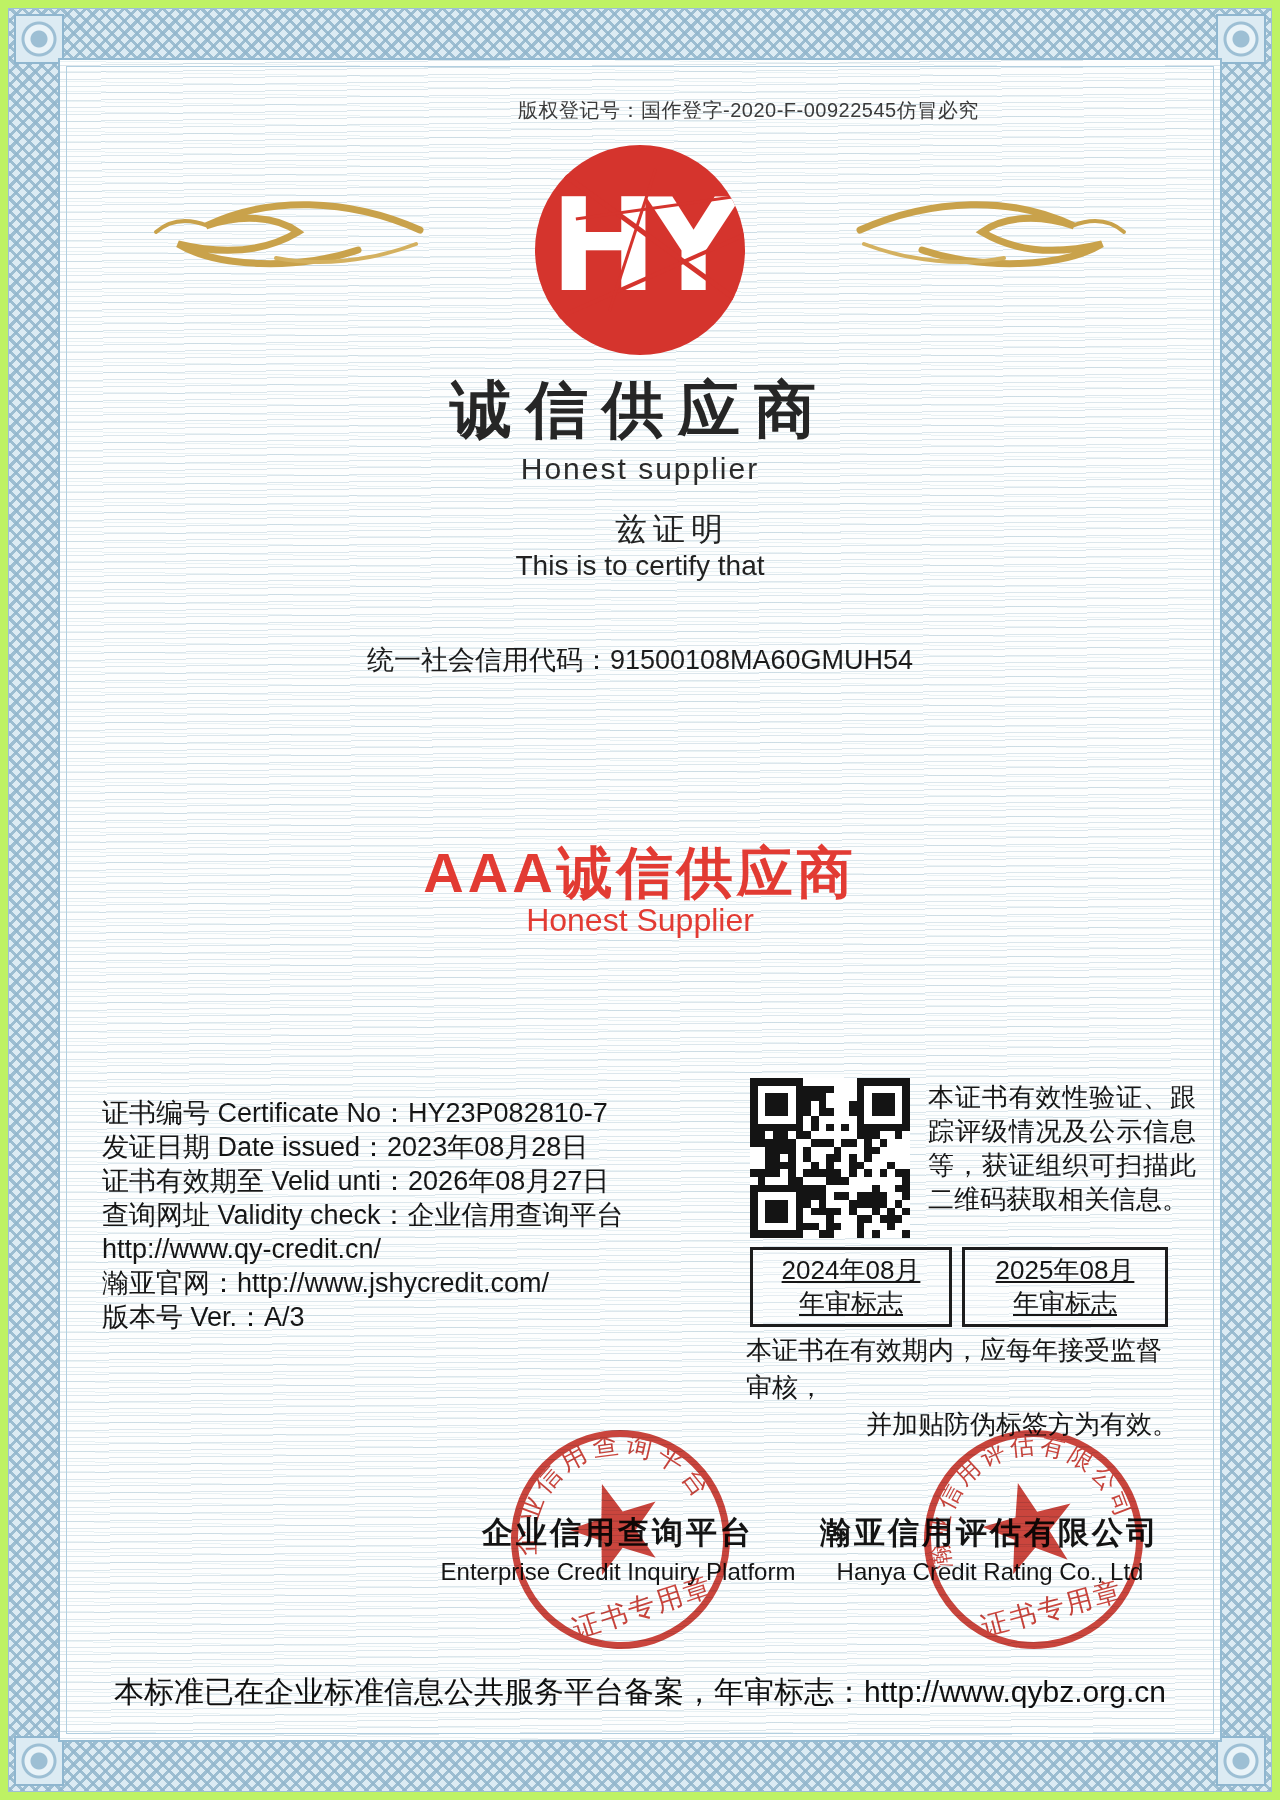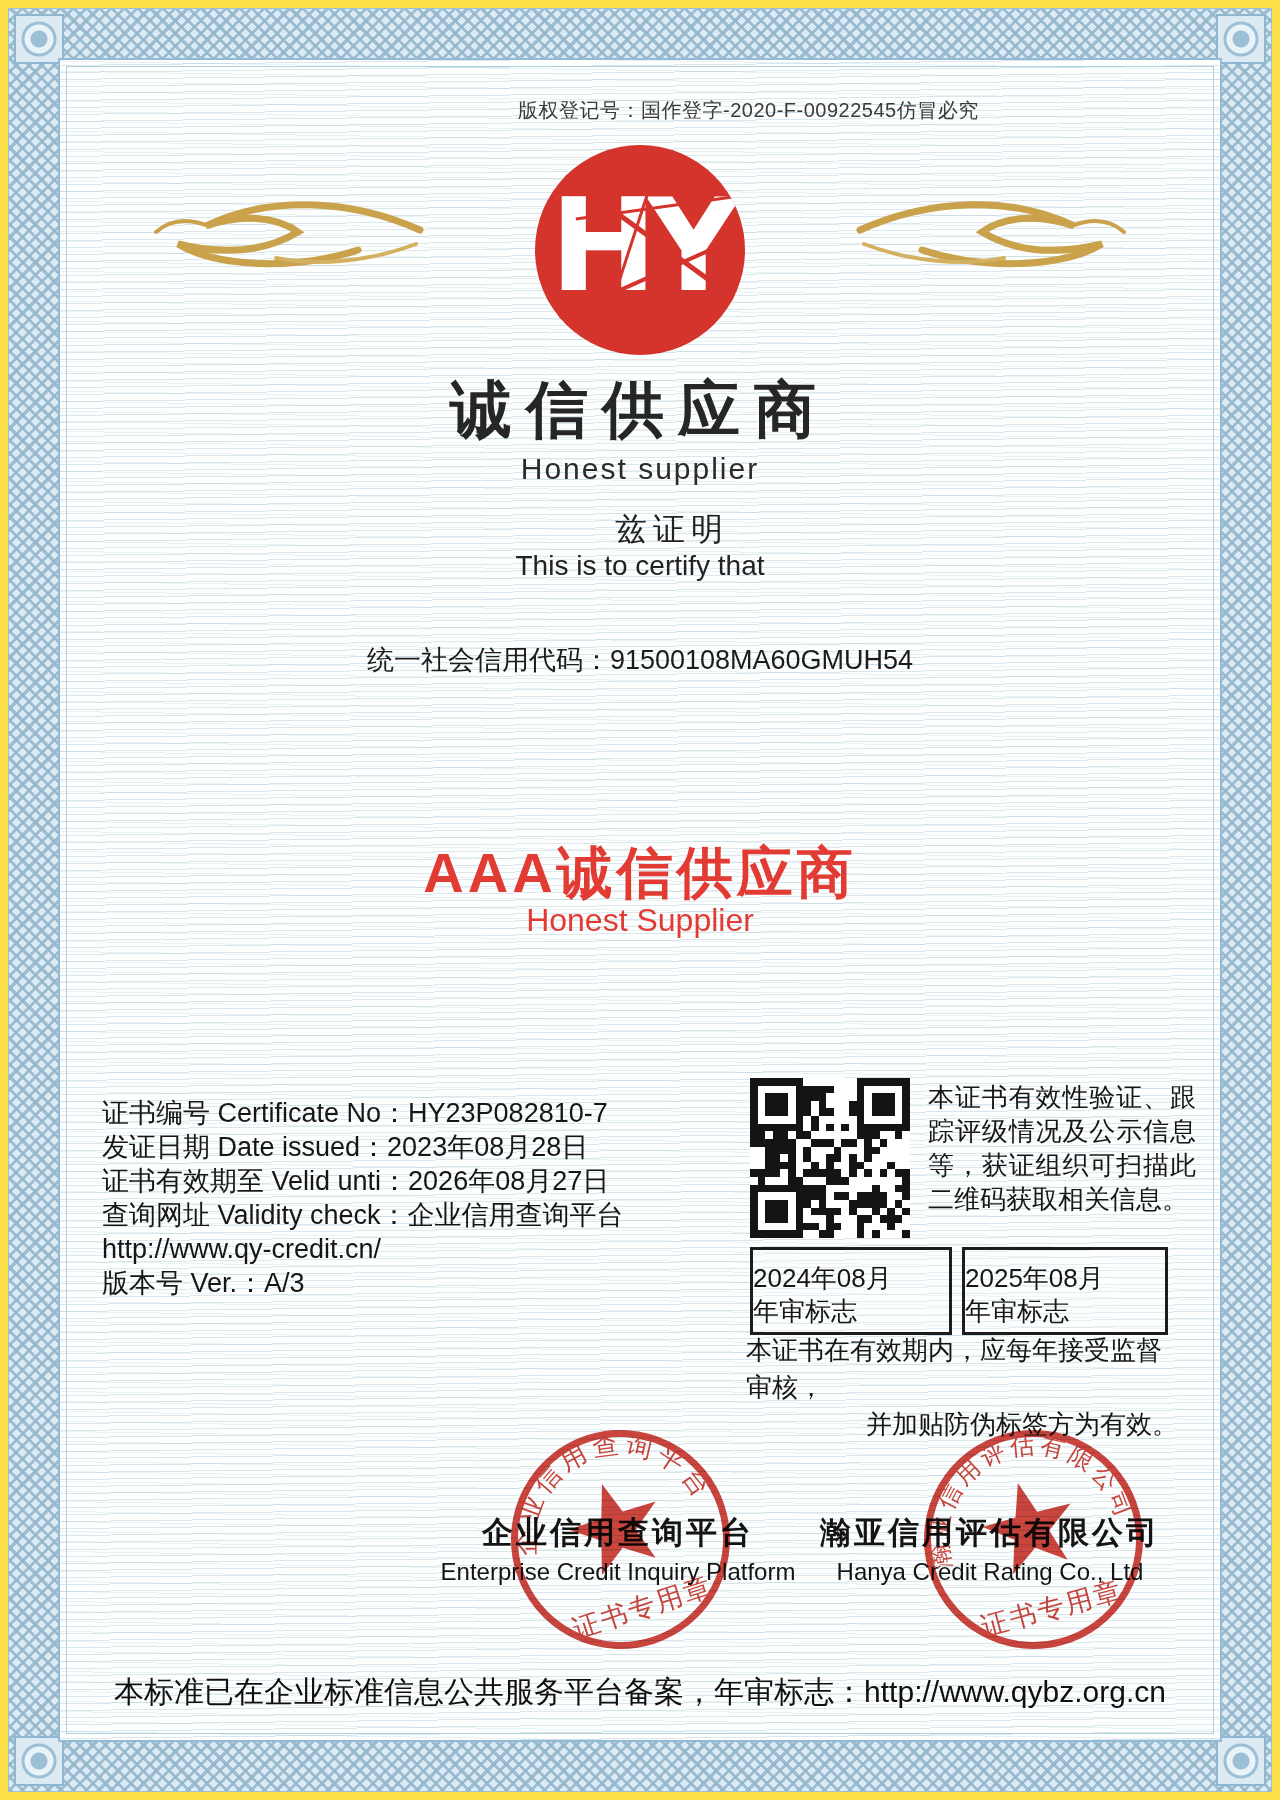--- a/index.html
+++ b/index.html
@@ -1,17 +1,17 @@
 <!DOCTYPE html>
 <html><head>
 <meta charset="utf-8">
 <style>
   html,body{margin:0;padding:0;background:#ffffff;}
   body{font-family:"Liberation Sans","DejaVu Sans",sans-serif;color:#1d1d1d;}
-  .page{position:relative;width:1280px;height:1800px;background:#fde047;overflow:hidden;}
+  .page{position:relative;width:1280px;height:1800px;background:#bef264;overflow:hidden;}
 
   
   .lace{position:absolute;inset:8px;
     background:
       repeating-linear-gradient(45deg, rgba(146,182,204,.85) 0 3px, rgba(255,255,255,0) 3px 9px),
       repeating-linear-gradient(-45deg, rgba(146,182,204,.85) 0 3px, rgba(255,255,255,0) 3px 9px),
       linear-gradient(#dcebf3,#dcebf3);
     border:1px solid #9dbfd4;}
   .corner{position:absolute;width:46px;height:46px;border:2px solid #8fb6cf;
     background:radial-gradient(circle at 50% 50%, #9dbfd4 0 8px, #e9f3f8 9px 14px, #9dbfd4 15px 17px, #dcebf3 18px);}
@@ -55,22 +55,22 @@
 
   
   .details{top:1096px;left:102px;width:560px;font-size:27px;color:#161616;line-height:34px;}
   .details div{white-space:nowrap;}
 
   
   .qr{top:1078px;left:750px;width:160px;height:160px;background:#fff;}
   .qr svg{display:block;width:160px;height:160px;shape-rendering:crispEdges;}
   .qr-notice{top:1080px;left:928px;width:268px;font-size:26px;line-height:34px;color:#161616;text-align:justify;}
 
-  .mark-box{top:1247px;height:70px;border:3px solid #1d1d1d;text-align:left;
-    font-size:26px;color:#161616;padding-top:12px;line-height:33px;background:rgba(255,255,255,.25);}
+  .mark-box{top:1247px;height:70px;border:3px solid #1d1d1d;text-align:center;
+    font-size:26px;color:#161616;padding-top:4px;line-height:33px;background:rgba(255,255,255,.25);text-decoration:underline;}
   .mark-box.m1{left:750px;width:196px;}
   .mark-box.m2{left:962px;width:200px;}
   .supervision{top:1332px;left:746px;width:432px;font-size:26px;line-height:37px;color:#161616;}
   .supervision .l2{display:block;text-align:right;}
 
   
   .issuer{top:1512px;width:420px;text-align:center;z-index:1;}
   .issuer.left{left:408px;}
   .issuer.right{left:780px;}
   .issuer .cn{font-size:31px;font-weight:700;color:#141414;letter-spacing:3px;}
@@ -123,20 +123,21 @@
 
   <div class="abs ctr rating-cn">AAA诚信供应商</div>
   <div class="abs ctr rating-en">Honest Supplier</div>
 
   <div class="abs details">
     <div>证书编号 Certificate No：HY23P082810-7</div>
     <div>发证日期 Date issued：2023年08月28日</div>
     <div>证书有效期至 Velid unti：2026年08月27日</div>
     <div>查询网址 Validity check：企业信用查询平台</div>
     <div>http://www.qy-credit.cn/</div>
+    <div>瀚亚官网：http://www.jshycredit.com/</div>
     <div>版本号 Ver.：A/3</div>
   </div>
 
   <div class="abs qr">
     <svg id="qr-svg" viewBox="0 0 21 21">
         <rect x="0" y="0" width="1" height="1" fill="#141414"></rect>
         <rect x="1" y="0" width="1" height="1" fill="#141414"></rect>
         <rect x="2" y="0" width="1" height="1" fill="#141414"></rect>
         <rect x="3" y="0" width="1" height="1" fill="#141414"></rect>
         <rect x="4" y="0" width="1" height="1" fill="#141414"></rect>

